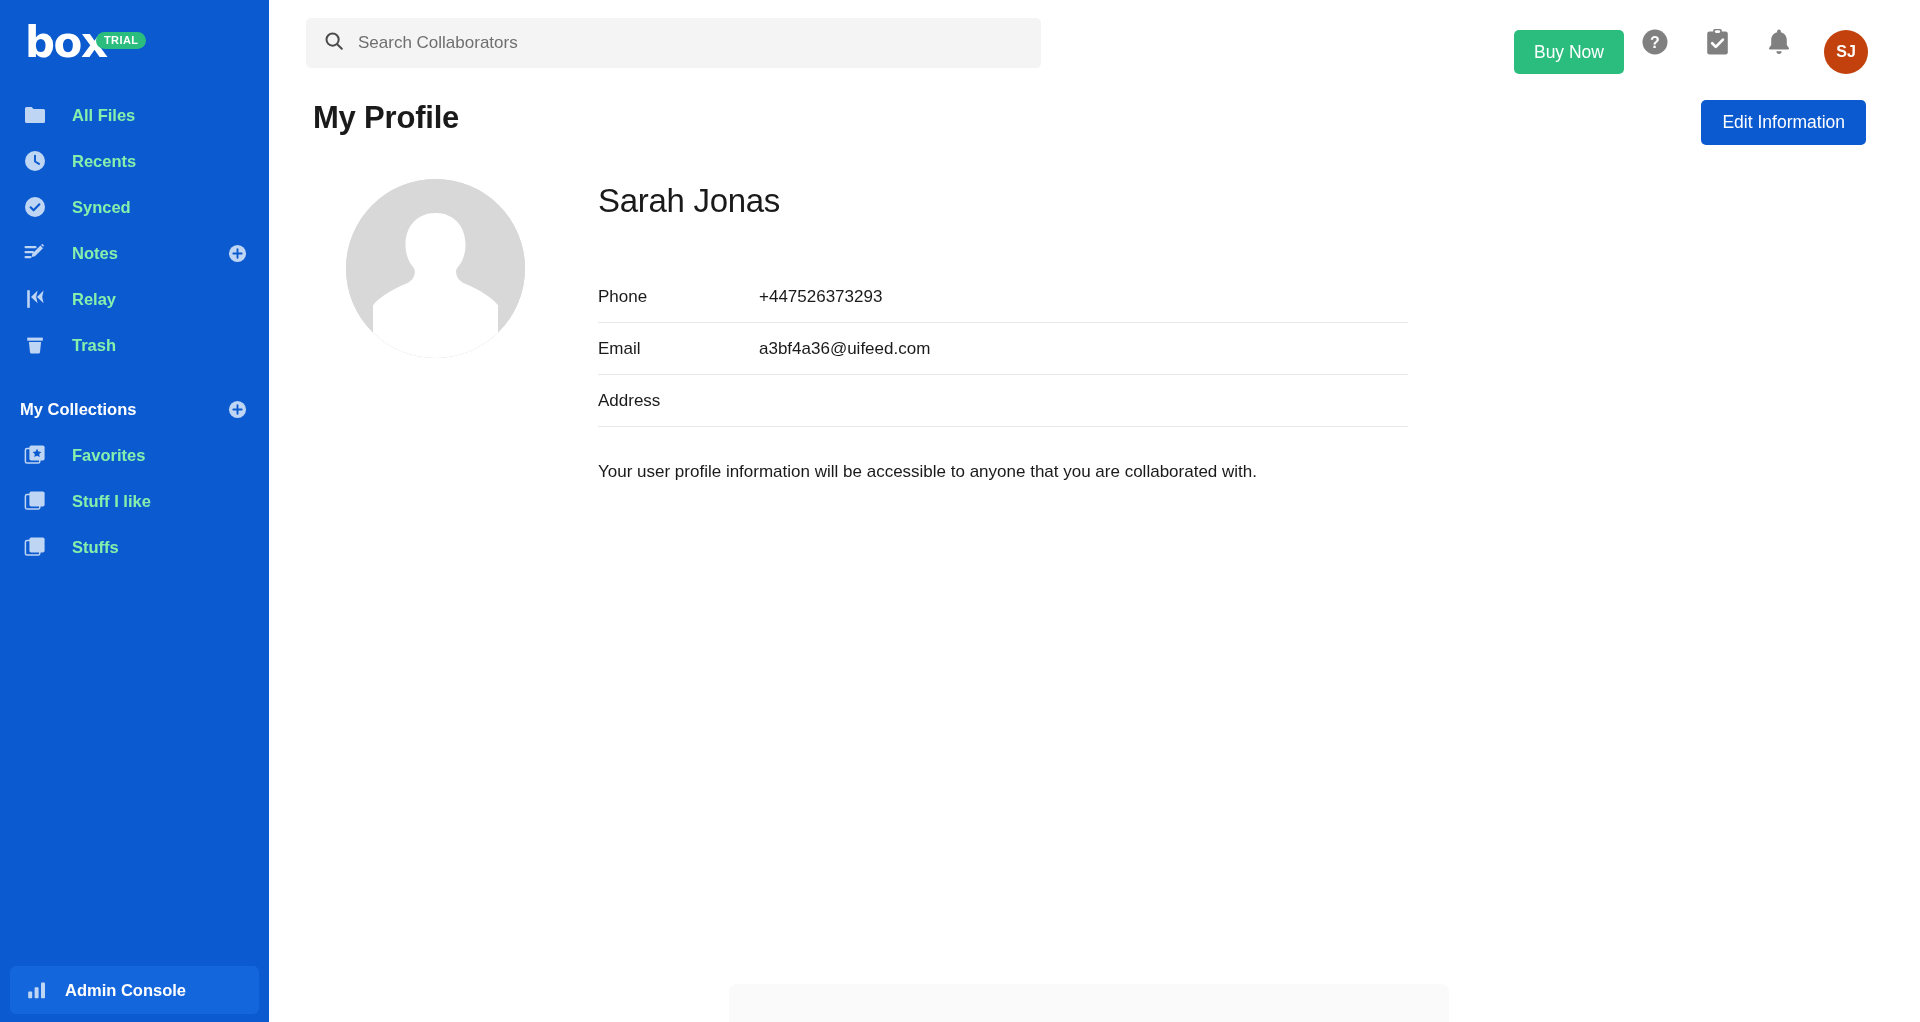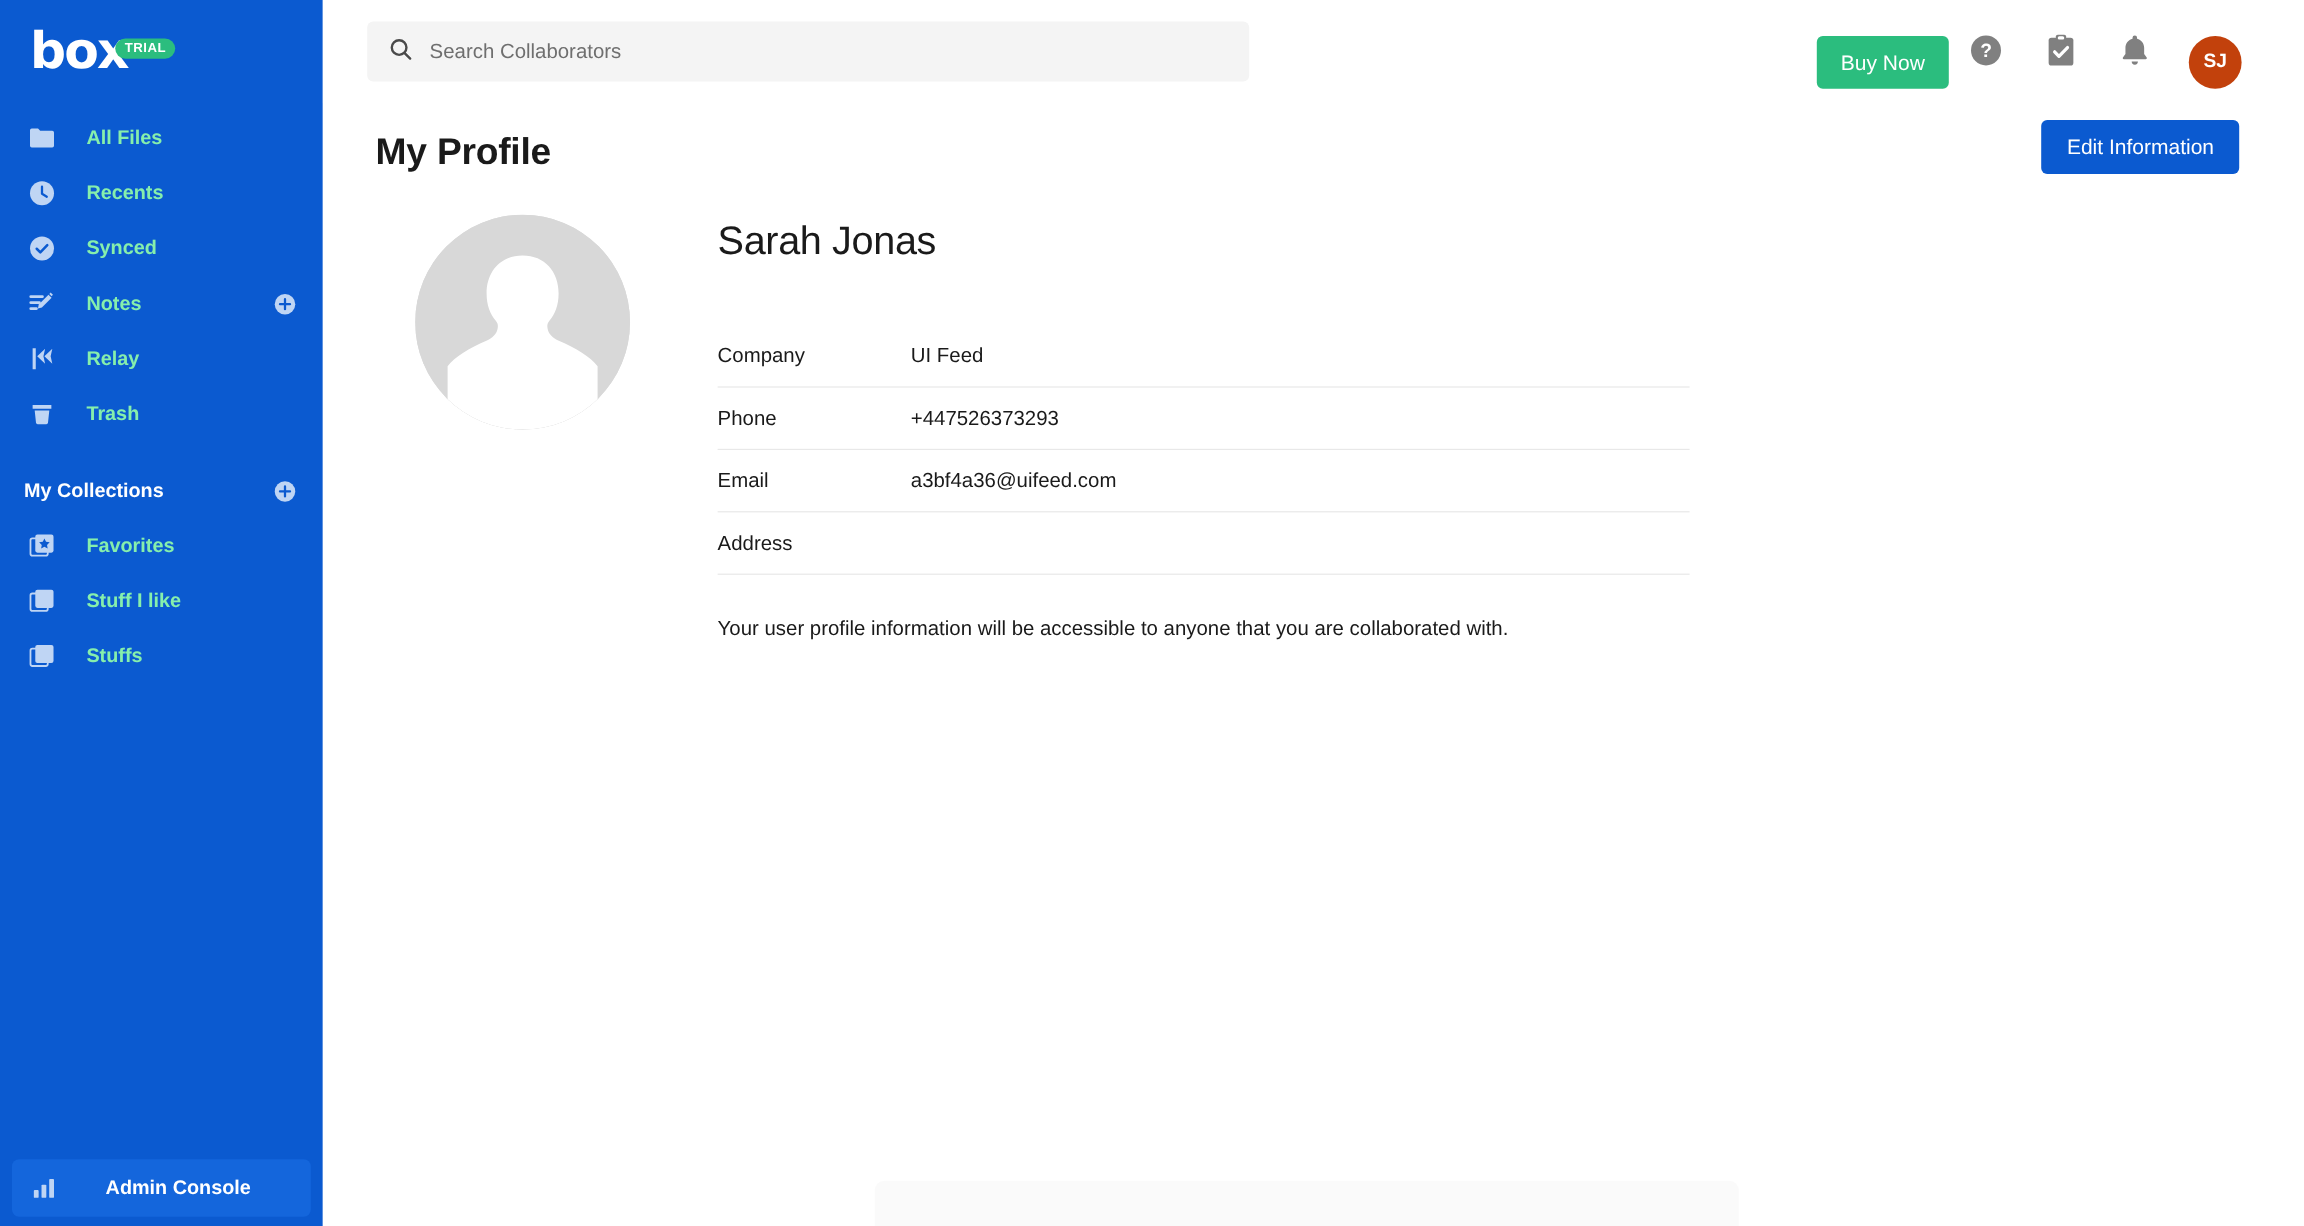--- a/index.html
+++ b/index.html
@@ -105,21 +105,21 @@
     border-radius: 6px;
     display: flex;
     align-items: center;
     padding-left: 12px;
     cursor: pointer;
   }
   .admin-label {
     color: #ffffff;
     font-size: 16.5px;
     font-weight: 600;
-    margin-left: 36px;
+    margin-left: 13px;
     text-align: center;
   }
 
   
   .main {
     flex: 1;
     height: 1022px;
     background: #ffffff;
     display: flex;
     flex-direction: column;
@@ -201,21 +201,21 @@
     font-family: "Liberation Sans", sans-serif;
     margin-left: 14px;
     margin-right: 10px;
   }
 
   
   .content { flex: 1; position: relative; padding: 0 40px 0 44px; }
 
   .page-head {
     display: flex;
-    align-items: flex-end;
+    align-items: flex-start;
     padding-top: 14px;
   }
   .page-title {
     font-size: 31px;
     font-weight: 700;
     color: #1A1A1A;
     letter-spacing: -0.2px;
   }
   .edit-btn {
     margin-left: auto;
@@ -499,24 +499,20 @@
             <rect width="179" height="179" fill="#D8D8D8"></rect>
             <path d="M89.5 34c-18.5 0-30 13.5-30 31.5 0 9.5 3 17.5 7.5 22.5 2 2.3 2.2 4.2 1.6 7.2-.9 4.3-4.2 7.6-9.3 9.8-14.2 6.1-26.3 13.5-32.3 21.2V179h125V126.2c-6-7.7-18.1-15.1-32.3-21.2-5.1-2.2-8.4-5.5-9.3-9.8-.6-3-.4-4.9 1.6-7.2 4.5-5 7.5-13 7.5-22.5C119.5 47.5 108 34 89.5 34z" fill="#ffffff"></path>
           </svg>
         </div>
 
         <div class="profile-info">
           <div class="profile-name">Sarah Jonas</div>
 
           <div class="info-table">
 
-            <div class="info-row">
-              <div class="info-label">Company</div>
-              <div class="info-value">UI Feed</div>
-            </div>
 
             <div class="info-row">
               <div class="info-label">Phone</div>
               <div class="info-value">+447526373293</div>
             </div>
 
             <div class="info-row">
               <div class="info-label">Email</div>
               <div class="info-value">a3bf4a36@uifeed.com</div>
             </div>

